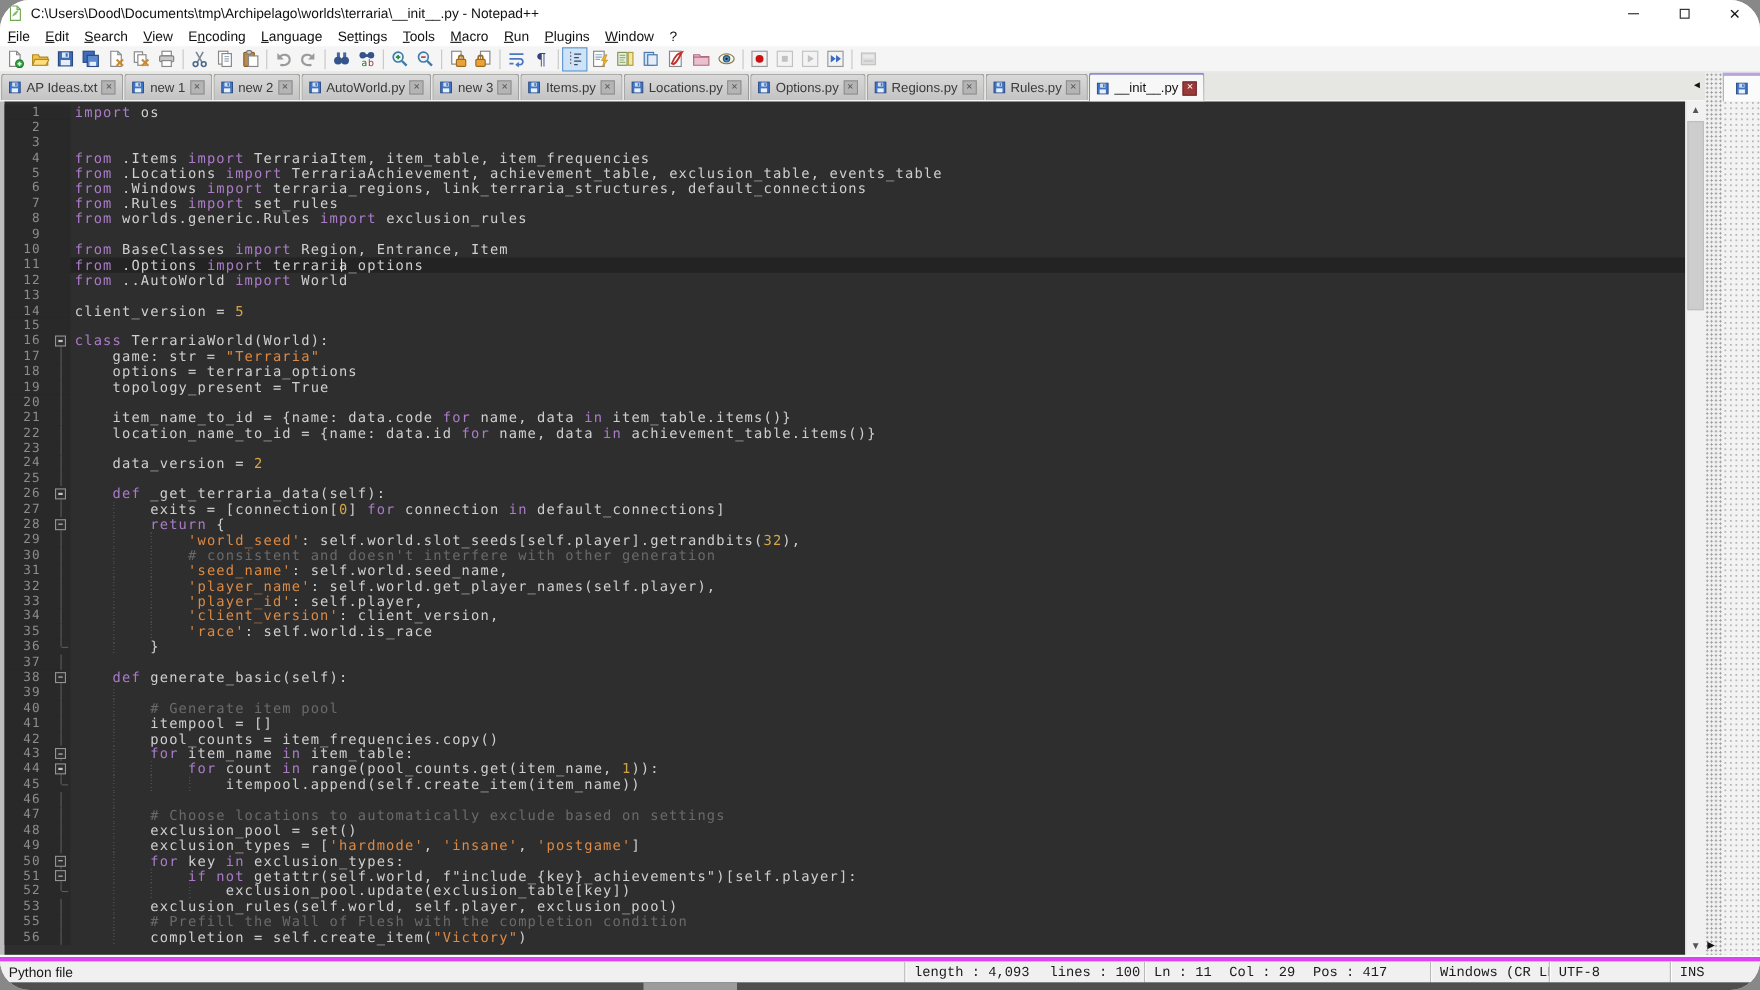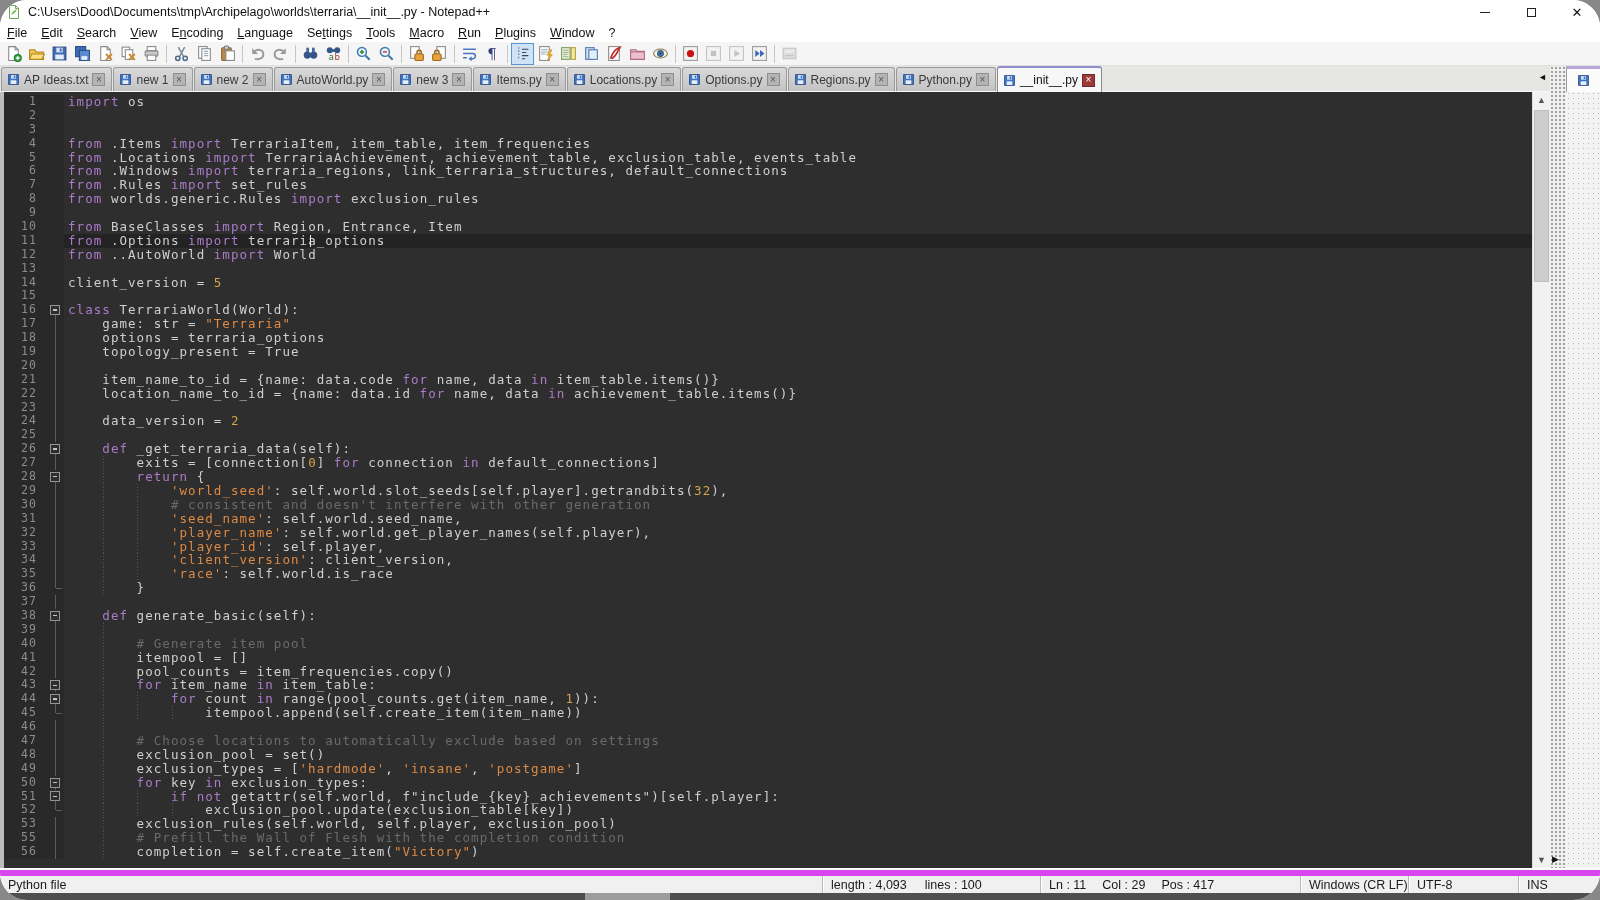--- a/index.html
+++ b/index.html
@@ -75,24 +75,24 @@
   .splitter{width:16px;flex:none;background:#f0f0f0;position:relative;
      background-image:radial-gradient(#a0a0a0 0.8px,transparent 0.9px);background-size:4px 4px;}
   .split-arrow{position:absolute;left:2px;bottom:4px;font-size:9px;color:#111;}
   .sidepane{width:34px;flex:none;background:#f3f3f3;
      background-image:radial-gradient(#b8b8b8 0.7px,transparent 0.8px);background-size:5px 5px;}
   .side-tab{height:26px;background:#fbfbfb;border-top:3px solid #b9a6d8;border-left:1px solid #9a9a9a;
      display:flex;align-items:center;justify-content:center;}
   .side-tab svg{width:13px;height:13px;}
   
   .gapline{height:2px;background:#fafafa;}
-  .statusbar{height:23px;background:#f0f0f0;border-top:6px solid #d946ef;display:flex;
+  .statusbar{height:23px;background:#f0f0f0;border-top:4px solid #d946ef;display:flex;
              font-size:12.5px;color:#1a1a1a;align-items:center;}
   .sb-cell{height:100%;display:flex;align-items:center;padding:0 8px;white-space:nowrap;overflow:hidden;}
-  .sb-cell + .sb-cell{border-left:1px solid #b9b9b9;box-shadow:inset 1px 0 0 #fff;}
+  .sb-cell + .sb-cell{border-left:1px solid #b9b9b9;box-shadow:inset 1px 0 0 #fff;font-family:Liberation Mono, monospace;}
   .sb-doc{width:822px;flex:none;}
   .sb-stats{width:218px;flex:none;gap:18px;}
   .sb-cursor{width:260px;flex:none;gap:16px;}
   .sb-eol{width:108px;flex:none;}
   .sb-enc{width:110px;flex:none;}
   .sb-ins{width:82px;flex:none;}
   .bottomstrip{height:7px;background:#4f4f4f;position:relative;}
   .bottomstrip .seg{position:absolute;left:585px;width:85px;top:0;bottom:0;background:#9c9c9c;}
 </style>
 </head>
@@ -564,21 +564,21 @@
           </div>
           <div class="tab">
             <span class="tico">
               <svg viewBox="0 0 16 16">
                 <rect x="2" y="2" width="12" height="12" fill="#3f74c8" stroke="#26477e"></rect>
                 <rect x="5" y="2.5" width="6" height="4.5" fill="#cfe0f0"></rect>
                 <rect x="8.3" y="3.2" width="1.8" height="3" fill="#3f74c8"></rect>
                 <rect x="4.5" y="9" width="7" height="4.5" fill="#e8f0f8"></rect>
               </svg>
             </span>
-            <span>Python.py</span>
+            <span>Rules.py</span>
             <span class="tab-close">×</span>
           </div>
           <div class="tab active">
             <span class="tico">
               <svg viewBox="0 0 16 16">
                 <rect x="2" y="2" width="12" height="12" fill="#3f74c8" stroke="#26477e"></rect>
                 <rect x="5" y="2.5" width="6" height="4.5" fill="#cfe0f0"></rect>
                 <rect x="8.3" y="3.2" width="1.8" height="3" fill="#3f74c8"></rect>
                 <rect x="4.5" y="9" width="7" height="4.5" fill="#e8f0f8"></rect>
               </svg>

